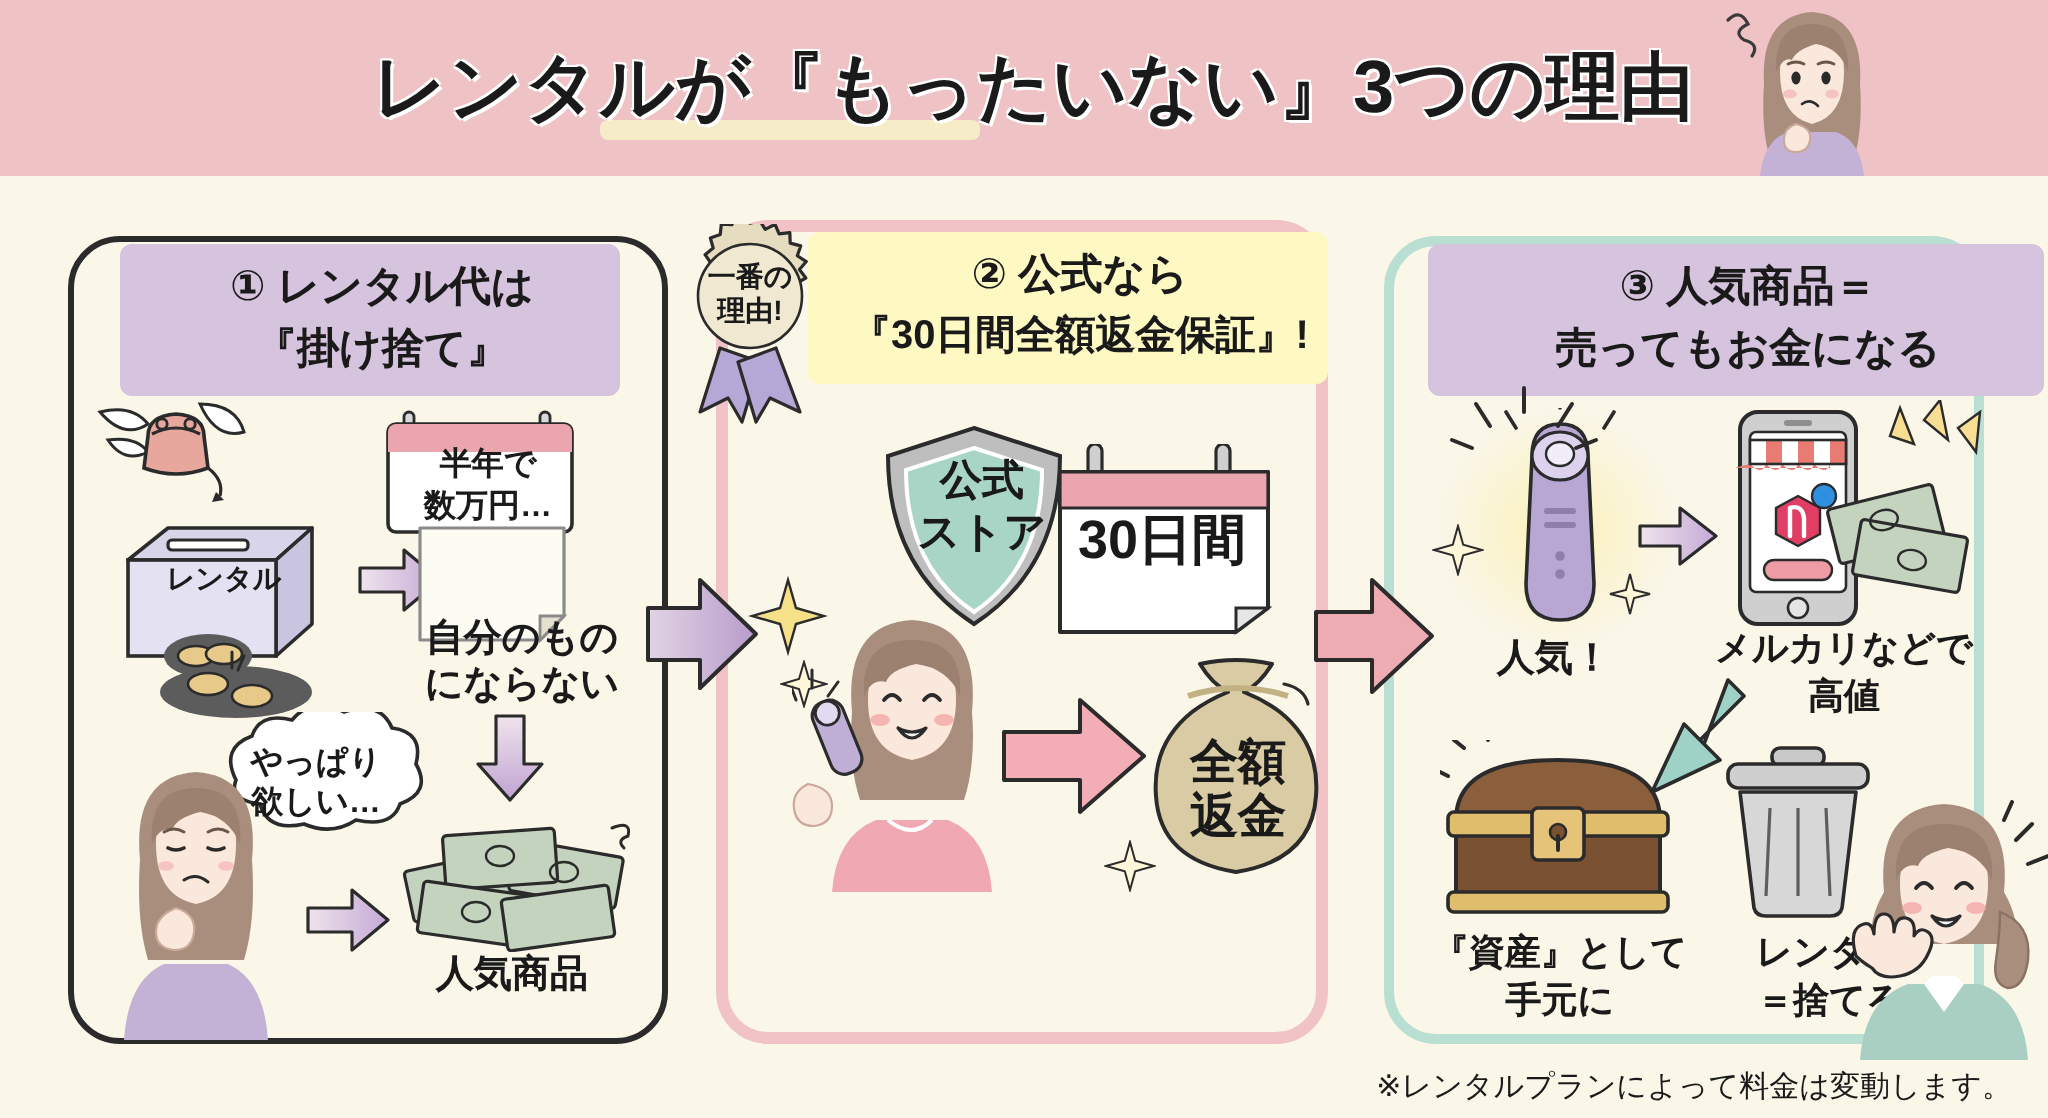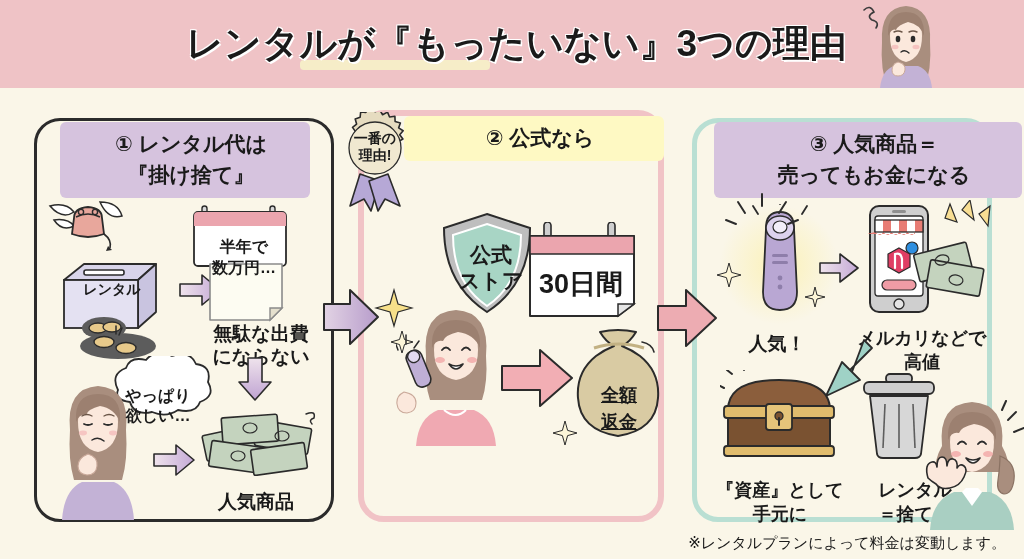--- a/index.html
+++ b/index.html
@@ -94,31 +94,30 @@
   }
 
   
   .label {
     position: absolute;
     font-weight: 700;
     color: #1a1a1a;
     text-align: center;
     line-height: 1.22;
     white-space: nowrap;
-    margin-top: 14px;
   }
 
   #lbl-hanntoshi { left: 196px; top: 222px; width: 96px; font-size: 16px; line-height: 21px; z-index: 6; }
   #lbl-jibun     { left: 196px; top: 308px; width: 130px; font-size: 19px; }
   #lbl-muda      { left: 186px; top: 476px; width: 140px; font-size: 19px; }
   #lbl-yappari   { left: 110px; top: 372px; width: 96px; font-size: 16px; line-height: 20px; z-index: 7; }
 
   #lbl-koushiki  { left: 452px; top: 228px; width: 78px; font-size: 21px; line-height: 26px; z-index: 6; }
   #lbl-30days    { left: 537px; top: 254px; width: 88px; font-size: 27px; z-index: 6; }
-  #lbl-zengaku   { left: 576px; top: 368px; width: 86px; font-size: 18px; line-height: 27px; z-index: 6; text-decoration: underline; }
+  #lbl-zengaku   { left: 576px; top: 368px; width: 86px; font-size: 24px; line-height: 27px; z-index: 6; }
   #lbl-jisshitsu { left: 372px; top: 455px; width: 282px; font-size: 29px; }
 
   #lbl-ninki     { left: 738px; top: 318px; width: 78px; font-size: 19px; }
   #lbl-mercari   { left: 852px; top: 312px; width: 140px; font-size: 18px; line-height: 24px; }
   #lbl-shisan    { left: 700px; top: 464px; width: 160px; font-size: 18px; line-height: 24px; }
   #lbl-sutete    { left: 862px; top: 464px; width: 106px; font-size: 18px; line-height: 24px; }
 
   
   .footnote {
     position: absolute;
@@ -184,20 +183,21 @@
   <div class="panel" id="panel2"></div>
   <div class="panel" id="panel3"></div>
 
   <div class="panel-heading heading-purple" id="heading1">
     <span class="heading-line">① レンタル代は</span>
     <span class="heading-line">『掛け捨て』</span>
   </div>
 
   <div class="panel-heading heading-pink" id="heading2">
     <span class="heading-line">② 公式なら</span>
+    <span class="heading-line" style="font-size:20px">『30日間全額返金保証』!</span>
   </div>
 
   <div class="panel-heading heading-purple" id="heading3">
     <span class="heading-line">③ 人気商品＝</span>
     <span class="heading-line">売ってもお金になる</span>
   </div>
 
   <svg class="rosette" viewBox="0 0 78 104">
     <path d="M24 62 l-10 32 l14 -7 l7 12 l9 -30z" fill="#B6A8D6" stroke="#2b2b2b" stroke-width="1.6" stroke-linejoin="round"></path>
     <path d="M52 62 l12 32 l-15 -7 l-7 12 l-9 -30z" fill="#B6A8D6" stroke="#2b2b2b" stroke-width="1.6" stroke-linejoin="round"></path>
@@ -260,21 +260,21 @@
     <path d="M4 2 l72 0 l0 44 l-12 12 l-60 0z" fill="#FDFCF2" stroke="#8a8a8a" stroke-width="1.6" stroke-linejoin="round"></path>
     <path d="M76 46 l-12 12 l0 -12z" fill="#E5E0CE" stroke="#8a8a8a" stroke-width="1.4"></path>
   </svg>
 
   <div class="label" id="lbl-hanntoshi">
     <span>半年で</span><br>
     <span>数万円…</span>
   </div>
 
   <div class="label" id="lbl-jibun">
-    <span>無駄な出費</span><br>
+    <span>自分のもの</span><br>
     <span>にならない</span>
   </div>
 
   <svg class="art" style="left:236px; top:356px; width:38px; height:46px;" viewBox="0 0 38 46">
     <defs>
         <linearGradient id="pg2" x1="0" y1="0" x2="0" y2="1">
       <stop offset="0" stop-color="#EFE3EC"></stop>
           <stop offset="1" stop-color="#BFA3D2"></stop>
     </linearGradient>
       </defs>

